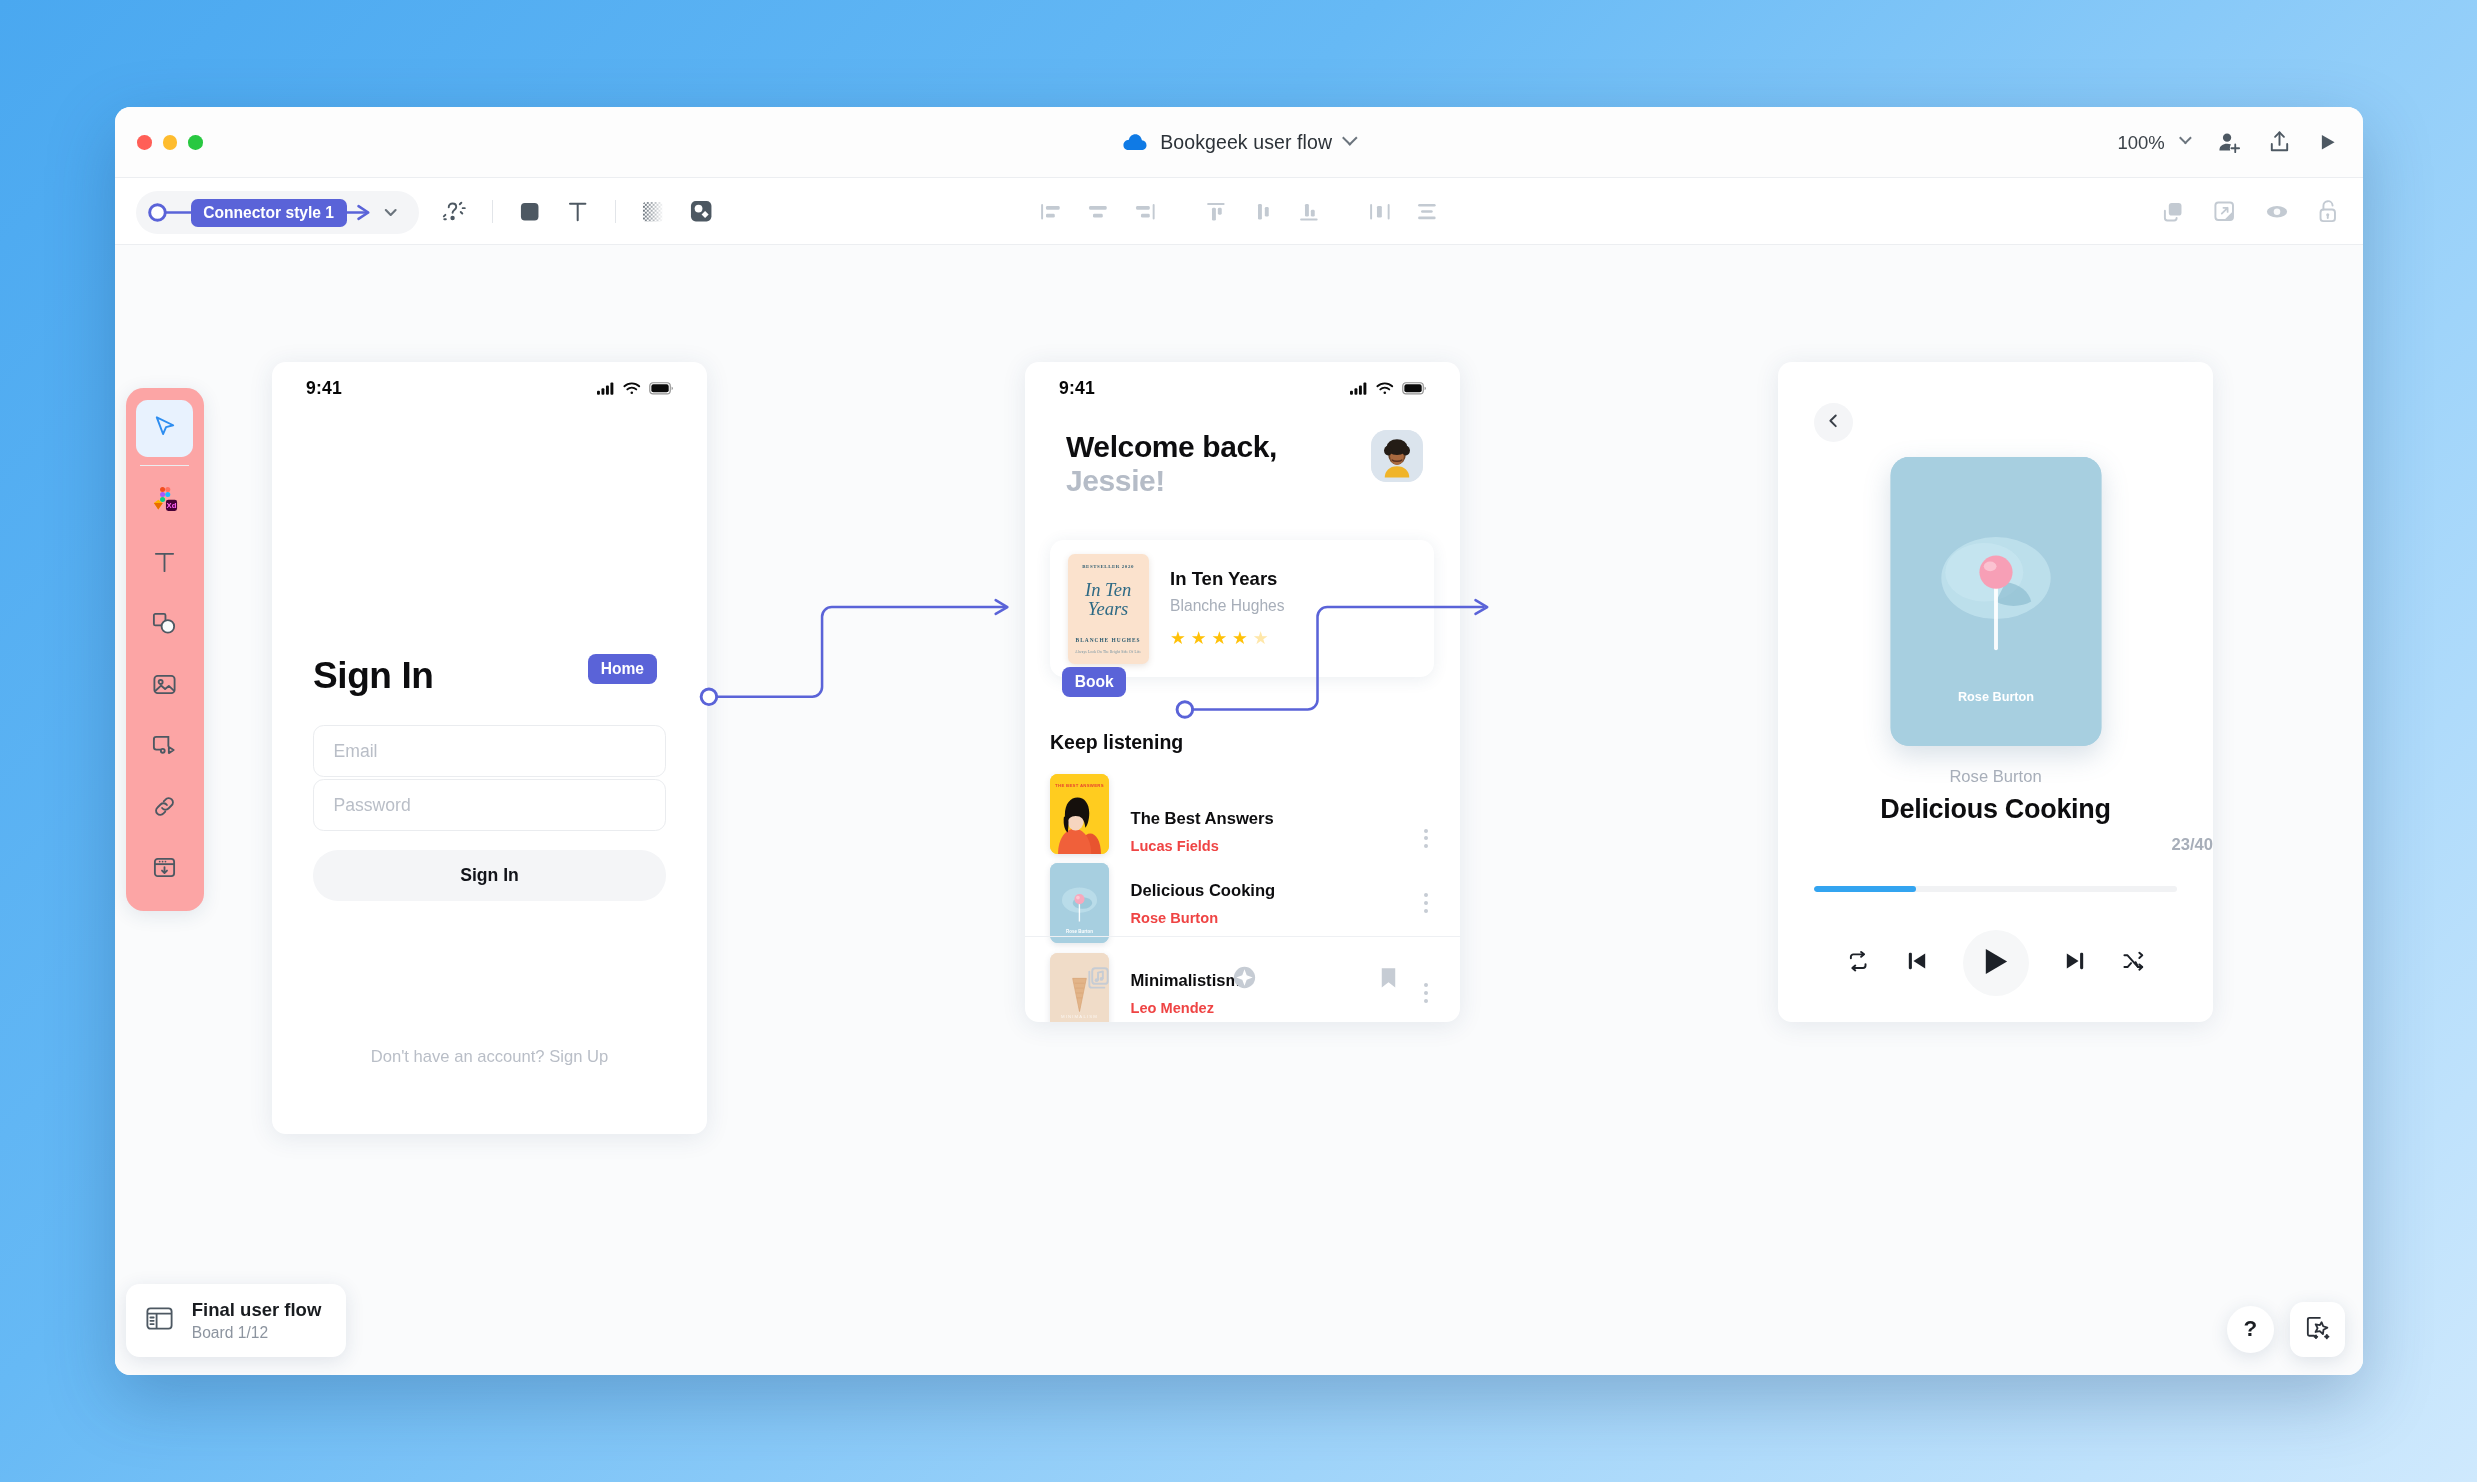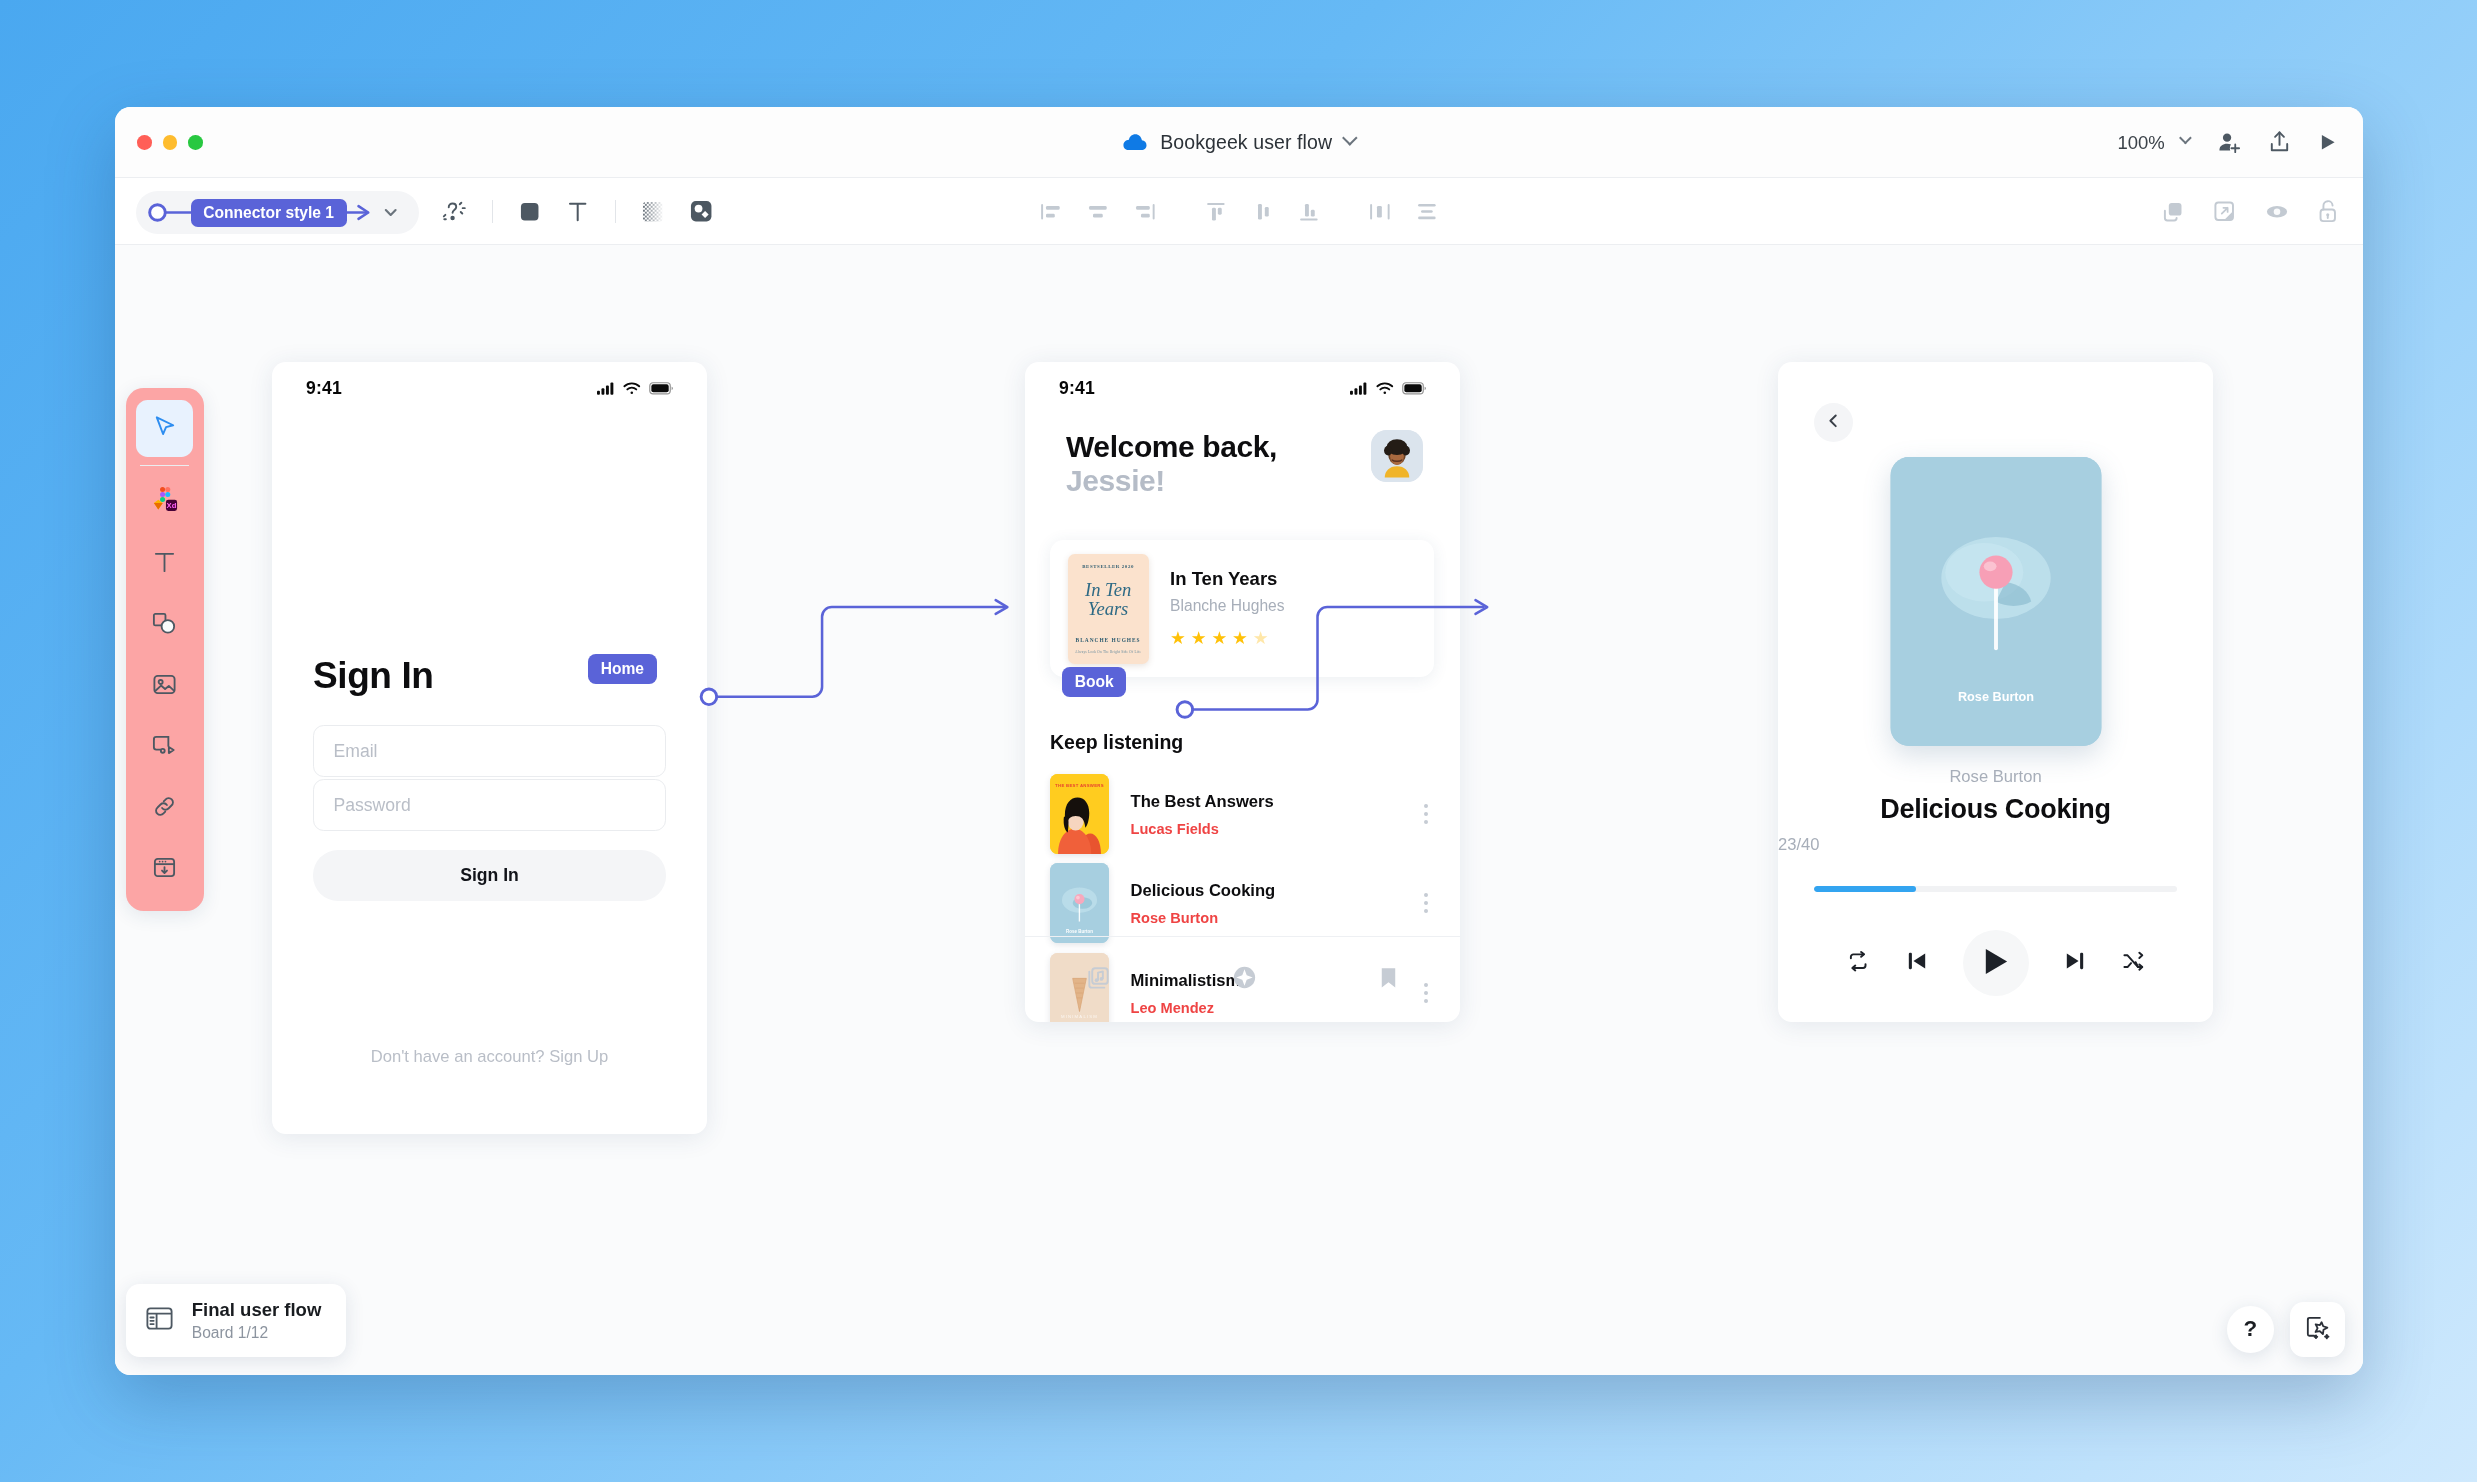--- a/index.html
+++ b/index.html
@@ -175,21 +175,21 @@
   .feat-title { font-size: 18.5px; font-weight: 700; color: #0d0d0f; }
   .feat-auth { font-size: 15.6px; color: #a7aeb9; margin-top: 6.8px; }
   .stars { display: flex; gap: 4.9px; margin-top: 13.7px; font-size: 17.6px; color: #ffc107; }
   .stars .off { color: #ffe7a8; }
 
   .sec-title { position: absolute; left: 25px; top: 369px; font-size: 19.5px; font-weight: 700; color: #0d0d0f; }
   .track {
     position: absolute; left: 25px; width: 384px; height: 80px;
     display: flex; align-items: center; gap: 21.5px;
   }
-  #tr1 { top: 412px; } #tr2 { top: 501px; } #tr3 { top: 591px; }
+  #tr1 { top: 412px; align-items: flex-end; } #tr2 { top: 501px; } #tr3 { top: 591px; }
   .tr-cover { width: 59px; height: 80px; border-radius: 7.8px; flex: none; position: relative; overflow: hidden; box-shadow: 0 2px 6.8px rgba(70,80,100,.15); }
   .tr-meta { flex: 1; }
   .tr-title { font-size: 16.6px; font-weight: 700; color: #0d0d0f; }
   .tr-auth { font-size: 14.6px; color: #ef4444; margin-top: 9px; font-weight: bold; }
   .kebab { display: flex; flex-direction: column; gap: 3.9px; padding: 5.9px; cursor: pointer; }
   .kebab i { width: 3.9px; height: 3.9px; border-radius: 50%; background: #c6ccd4; display: block; }
   .tabbar {
     position: absolute; left: 0; right: 0; bottom: 0; height: 86px;
     border-top: 1px solid #eef0f3;
     display: flex; align-items: center; justify-content: space-around;
@@ -202,21 +202,21 @@
     background: #f4f5f7; display: flex; align-items: center; justify-content: center; cursor: pointer;
   }
   .hero-cover {
     position: absolute; left: 50%; transform: translateX(-50%); top: 95px;
     width: 211px; height: 289px; border-radius: 18.5px;
     background: #a7cfe0; overflow: hidden;
     box-shadow: 0 9.8px 27px rgba(80,120,150,.22);
   }
   .p3-auth { position: absolute; left: 0; right: 0; top: 405px; text-align: center; font-size: 16.6px; color: #a7aeb9; }
   .p3-title { position: absolute; left: 0; right: 0; top: 432px; text-align: center; font-size: 27px; font-weight: 700; color: #0d0d0f; letter-spacing: -0.3px; }
-  .p3-prog { position: absolute; left: 0; right: 0; top: 473px; text-align: left; font-size: 16.6px; color: #a7aeb9; }
+  .p3-prog { position: absolute; left: 0; right: 0; top: 473px; text-align: right; font-size: 16.6px; color: #a7aeb9; font-weight: bold; }
   .progbar { position: absolute; left: 36px; top: 524px; width: 363px; height: 5.9px; border-radius: 2.9px; background: #f1f2f4; overflow: hidden; }
   .progfill { height: 100%; border-radius: 2.9px; background: #33a4f0; }
   .controls { position: absolute; left: 0; right: 0; top: 568px; display: flex; align-items: center; justify-content: center; gap: 33px; }
   .play-circle { width: 66px; height: 66px; border-radius: 50%; background: #f6f7f8; display: flex; align-items: center; justify-content: center; cursor: pointer; }
 
   
   .conn-svg { position: absolute; left: 0; top: 0; width: 100%; height: 100%; pointer-events: none; z-index: 6; }
   .flow-label {
     position: absolute; z-index: 7;
     background: #5a63d8; color: #fff;

